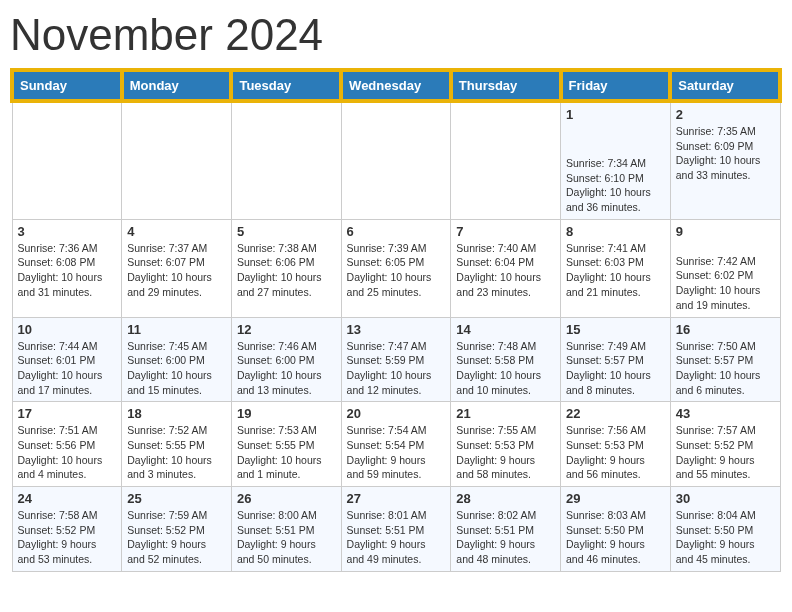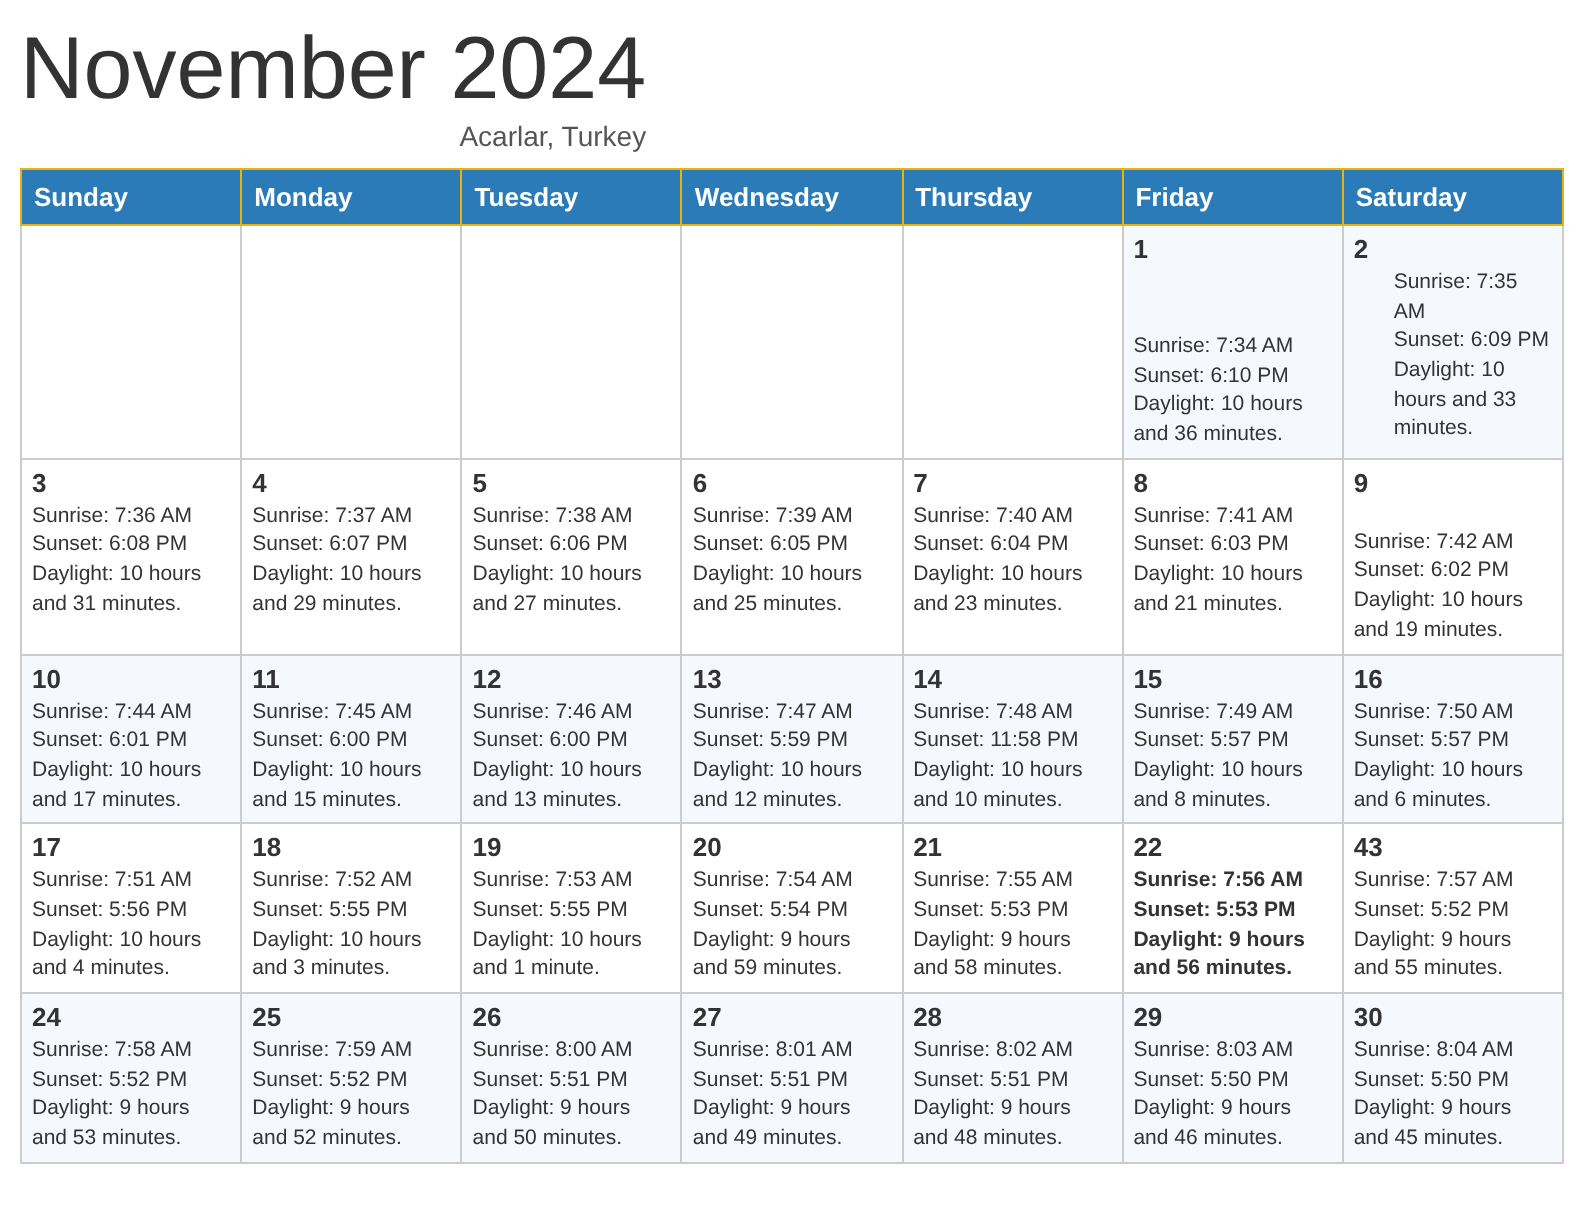--- a/index.html
+++ b/index.html
@@ -49,21 +49,21 @@
       border-collapse: collapse;
       border: 1px solid #ccc;
     }
     .calendar th {
       background: #2b7bb9;
       color: #fff;
       text-align: left;
       padding: 6px 6px;
       font-size: 13px;
       font-weight: bold;
-      border: 1px solid #eab308;
+      border: 4px solid #eab308;
     }
     .calendar td {
       vertical-align: top;
       border: 1px solid #ccc;
       padding: 4px 5px;
       width: calc(100%/7);
       font-size: 11px;
       color: #333;
       min-height: 80px;
       background: #fff;
@@ -88,21 +88,20 @@
     .empty-cell {
       background: #fff !important;
     }
   </style>
 </head>
 <body>
 
 <div class="header">
   <div class="title-section">
     <div class="month-title">November 2024</div>
-    <div class="location">Acarlar, Turkey</div>
   </div>
 </div>
 
 <table class="calendar">
   <thead>
     <tr>
     <th>Sunday</th>
         <th>Monday</th>
         <th>Tuesday</th>
         <th>Wednesday</th>
@@ -119,21 +118,21 @@
         <td class="empty-cell"></td>
         <td class="empty-cell"></td>
         <td>
           <span class="day-num">1</span>
           <div class="cell-content" style="white-space: pre-line; margin-top: 34px;">Sunrise: 7:34 AM
 Sunset: 6:10 PM
 Daylight: 10 hours and 36 minutes.</div>
         </td>
         <td>
           <span class="day-num">2</span>
-          <div class="cell-content" style="white-space: pre-line; margin-left: 20px;">Sunrise: 7:35 AM
+          <div class="cell-content" style="white-space: pre-line;">Sunrise: 7:35 AM
 Sunset: 6:09 PM
 Daylight: 10 hours and 33 minutes.</div>
         </td>
       </tr>
       <tr>
         <td>
           <span class="day-num">3</span>
           <div class="cell-content" style="white-space: pre-line;">Sunrise: 7:36 AM
 Sunset: 6:08 PM
 Daylight: 10 hours and 31 minutes.</div>
@@ -196,21 +195,21 @@
         </td>
         <td>
           <span class="day-num">13</span>
           <div class="cell-content" style="white-space: pre-line;">Sunrise: 7:47 AM
 Sunset: 5:59 PM
 Daylight: 10 hours and 12 minutes.</div>
         </td>
         <td>
           <span class="day-num">14</span>
           <div class="cell-content" style="white-space: pre-line;">Sunrise: 7:48 AM
-Sunset: 11:58 PM
+Sunset: 5:58 PM
 Daylight: 10 hours and 10 minutes.</div>
         </td>
         <td>
           <span class="day-num">15</span>
           <div class="cell-content" style="white-space: pre-line;">Sunrise: 7:49 AM
 Sunset: 5:57 PM
 Daylight: 10 hours and 8 minutes.</div>
         </td>
         <td>
           <span class="day-num">16</span>
@@ -245,21 +244,21 @@
 Daylight: 9 hours and 59 minutes.</div>
         </td>
         <td>
           <span class="day-num">21</span>
           <div class="cell-content" style="white-space: pre-line;">Sunrise: 7:55 AM
 Sunset: 5:53 PM
 Daylight: 9 hours and 58 minutes.</div>
         </td>
         <td>
           <span class="day-num">22</span>
-          <div class="cell-content" style="white-space: pre-line; font-weight: bold;">Sunrise: 7:56 AM
+          <div class="cell-content" style="white-space: pre-line;">Sunrise: 7:56 AM
 Sunset: 5:53 PM
 Daylight: 9 hours and 56 minutes.</div>
         </td>
         <td>
           <span class="day-num">43</span>
           <div class="cell-content" style="white-space: pre-line;">Sunrise: 7:57 AM
 Sunset: 5:52 PM
 Daylight: 9 hours and 55 minutes.</div>
         </td>
       </tr>

